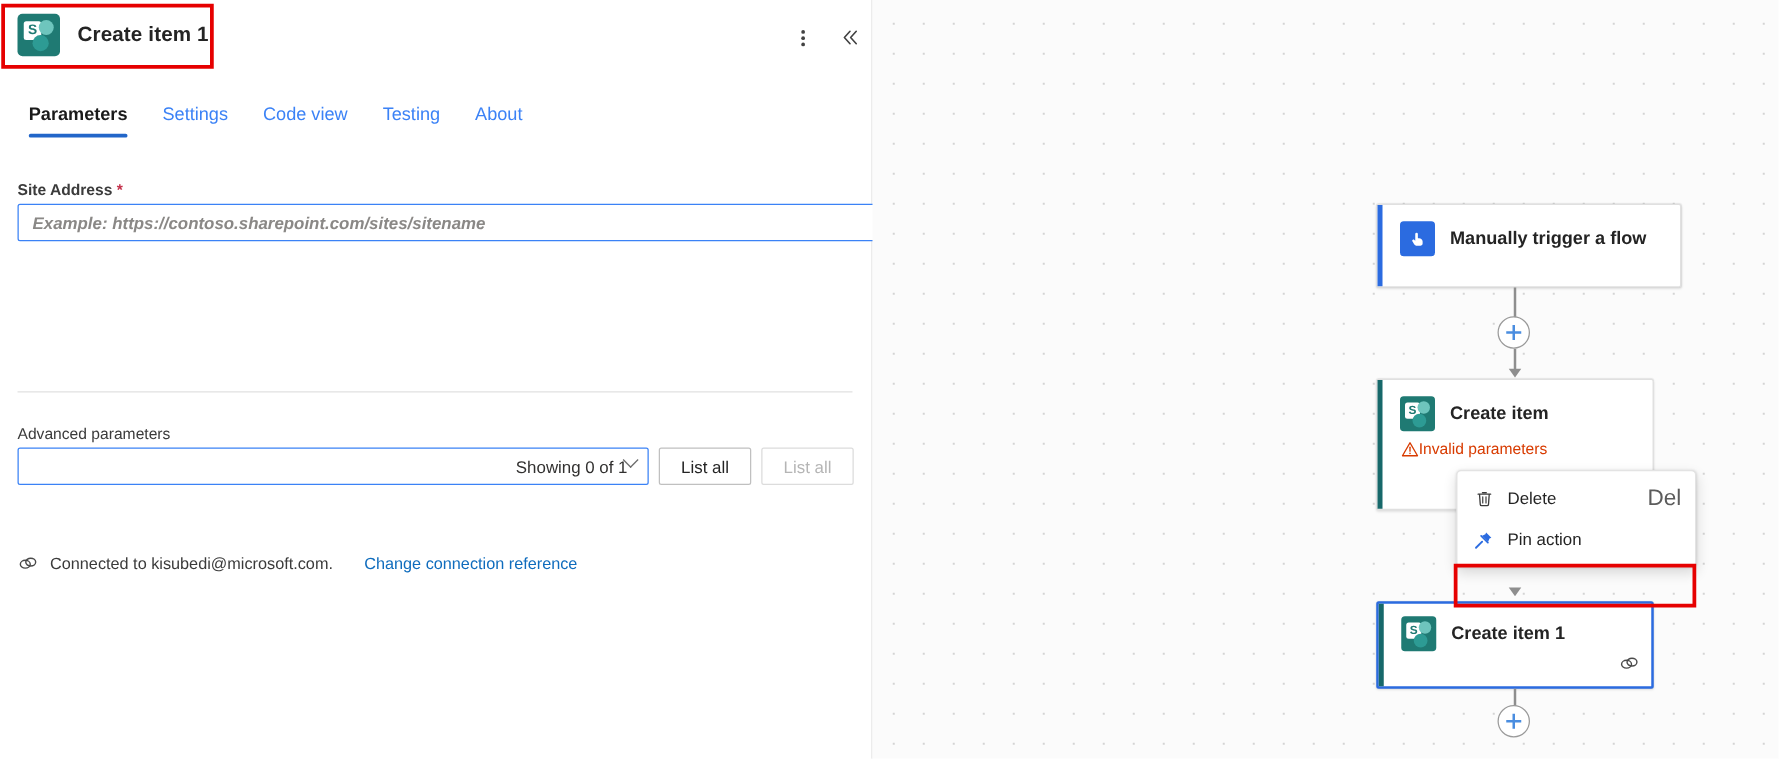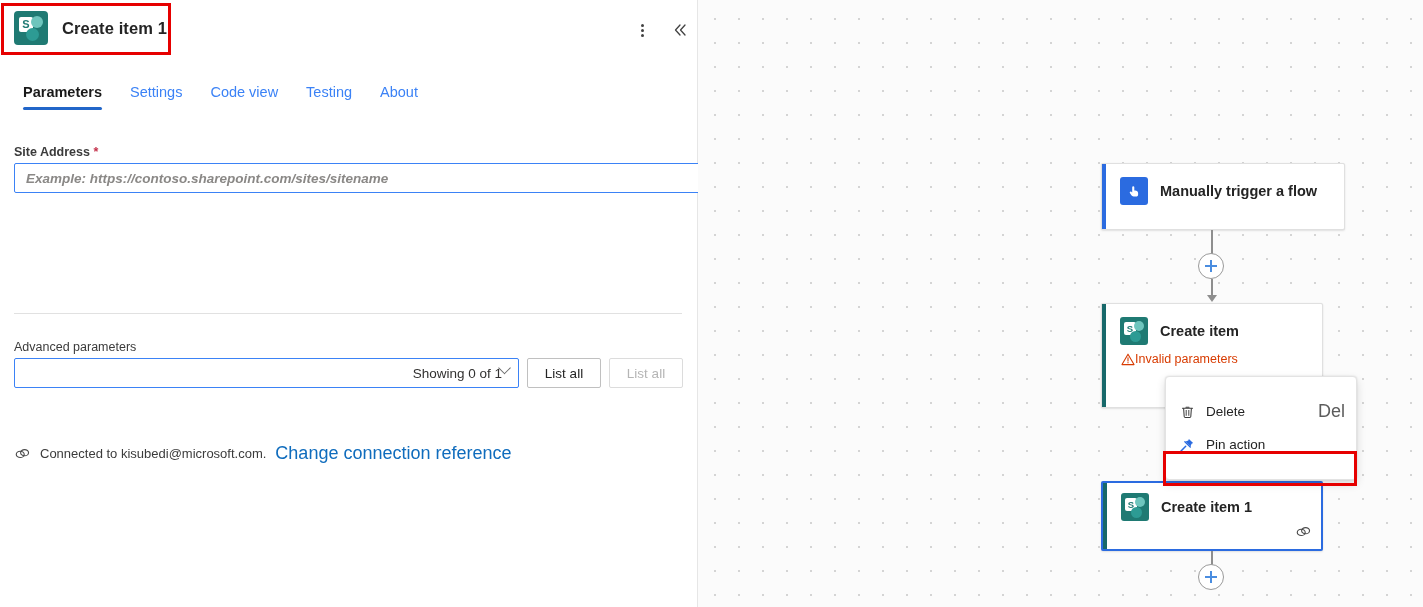--- a/index.html
+++ b/index.html
@@ -156,21 +156,21 @@
   }
   .btn.disabled { color: #b5b5b5; border-color: #dcdcdc; cursor: default; }
 
   #conn {
     position: absolute; left: 14px; top: 443px;
     display: flex; align-items: center; gap: 9px;
     font-size: 13px; color: #3b3b3b;
   }
   .link-icon { width: 17px; height: 14px; flex: 0 0 auto; display:block; }
   #conn-link {
-    color: #0f6cbd; font-size: 18px; margin-left: 0;
+    color: #0f6cbd; font-size: 13px; margin-left: 16px;
     cursor: pointer; text-decoration: none;
   }
 
   
   #canvas {
     position: absolute; left: 698px; top: 0;
     width: 725px; height: 607px;
     background-color: #fbfbfb;
     background-image: radial-gradient(#d4d4d4 1px, transparent 1.2px);
     background-size: 24px 24px;
@@ -264,21 +264,21 @@
   }
 
   
   #ctxmenu {
     position: absolute; left: 467px; top: 376px;
     width: 192px;
     background: #ffffff;
     border: 1px solid #e3e3e3;
     border-radius: 4px;
     box-shadow: 0 4px 10px rgba(0,0,0,0.14), 0 0 2px rgba(0,0,0,0.12);
-    padding: 18px 0;
+    padding: 5px 0;
     z-index: 40;
   }
   .menu-item {
     position: relative;
     display: flex; align-items: center;
     height: 33px; padding: 0 11px 0 11px;
     font-size: 13.5px; color: #242424;
     cursor: pointer;
   }
   .menu-item .mi-icon {

